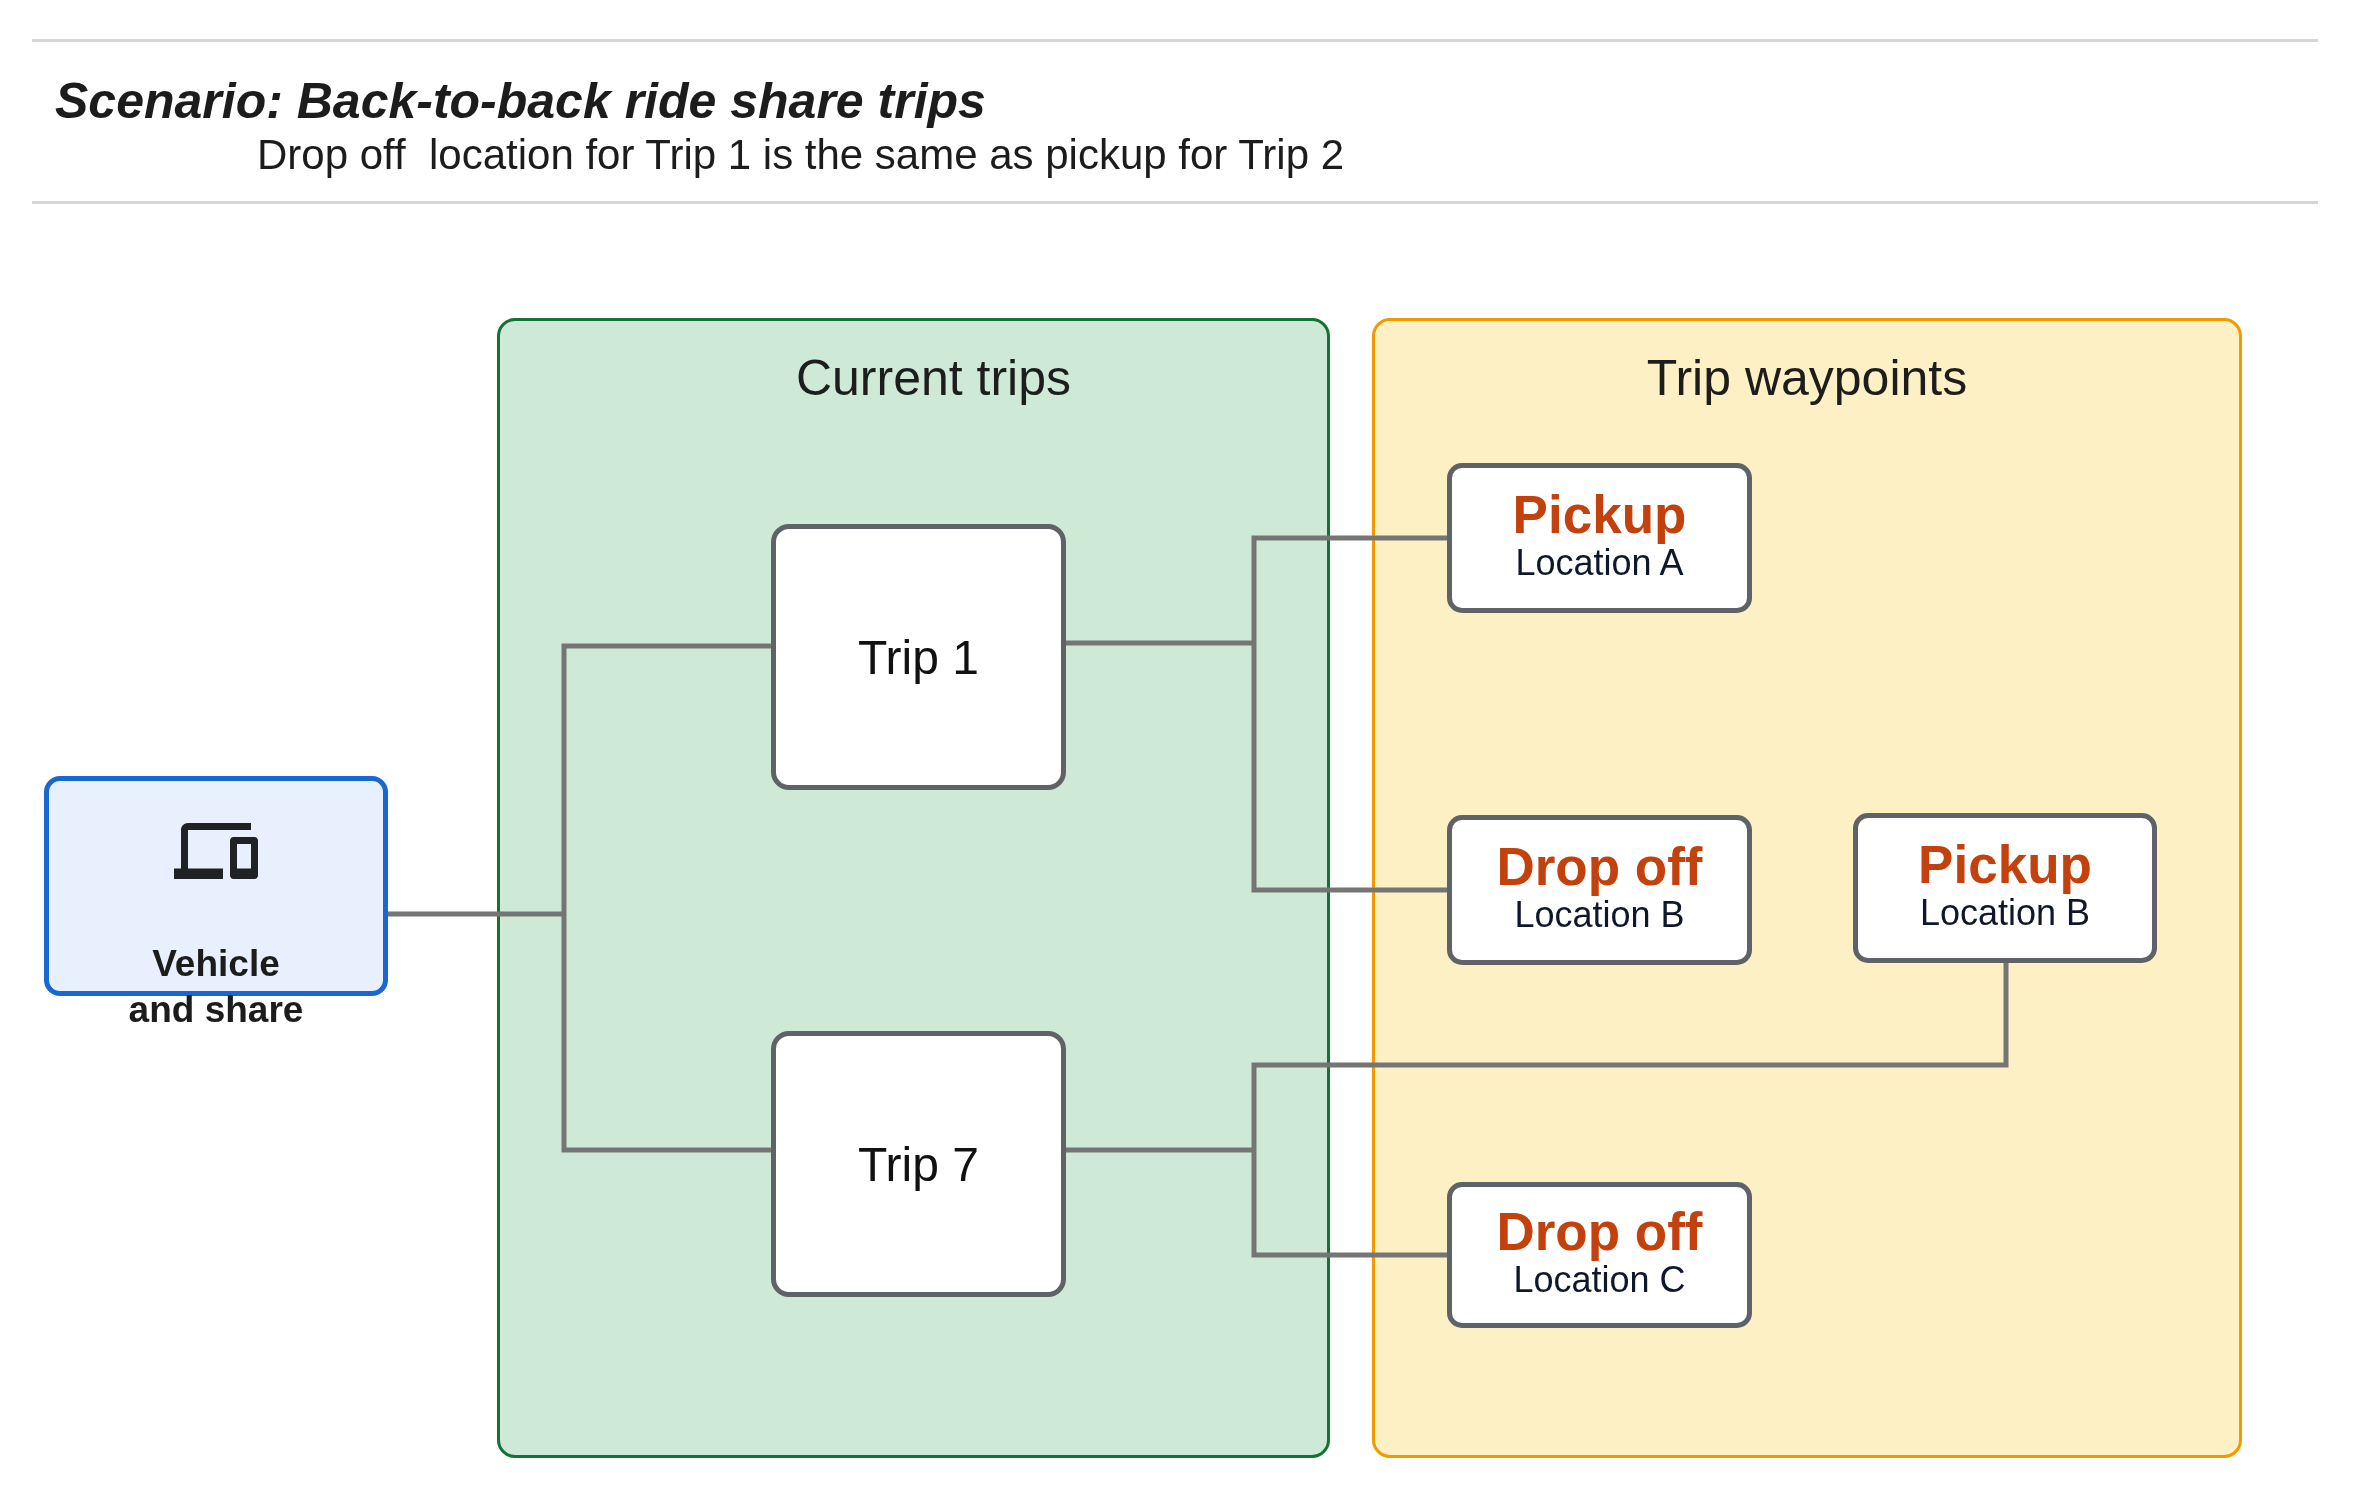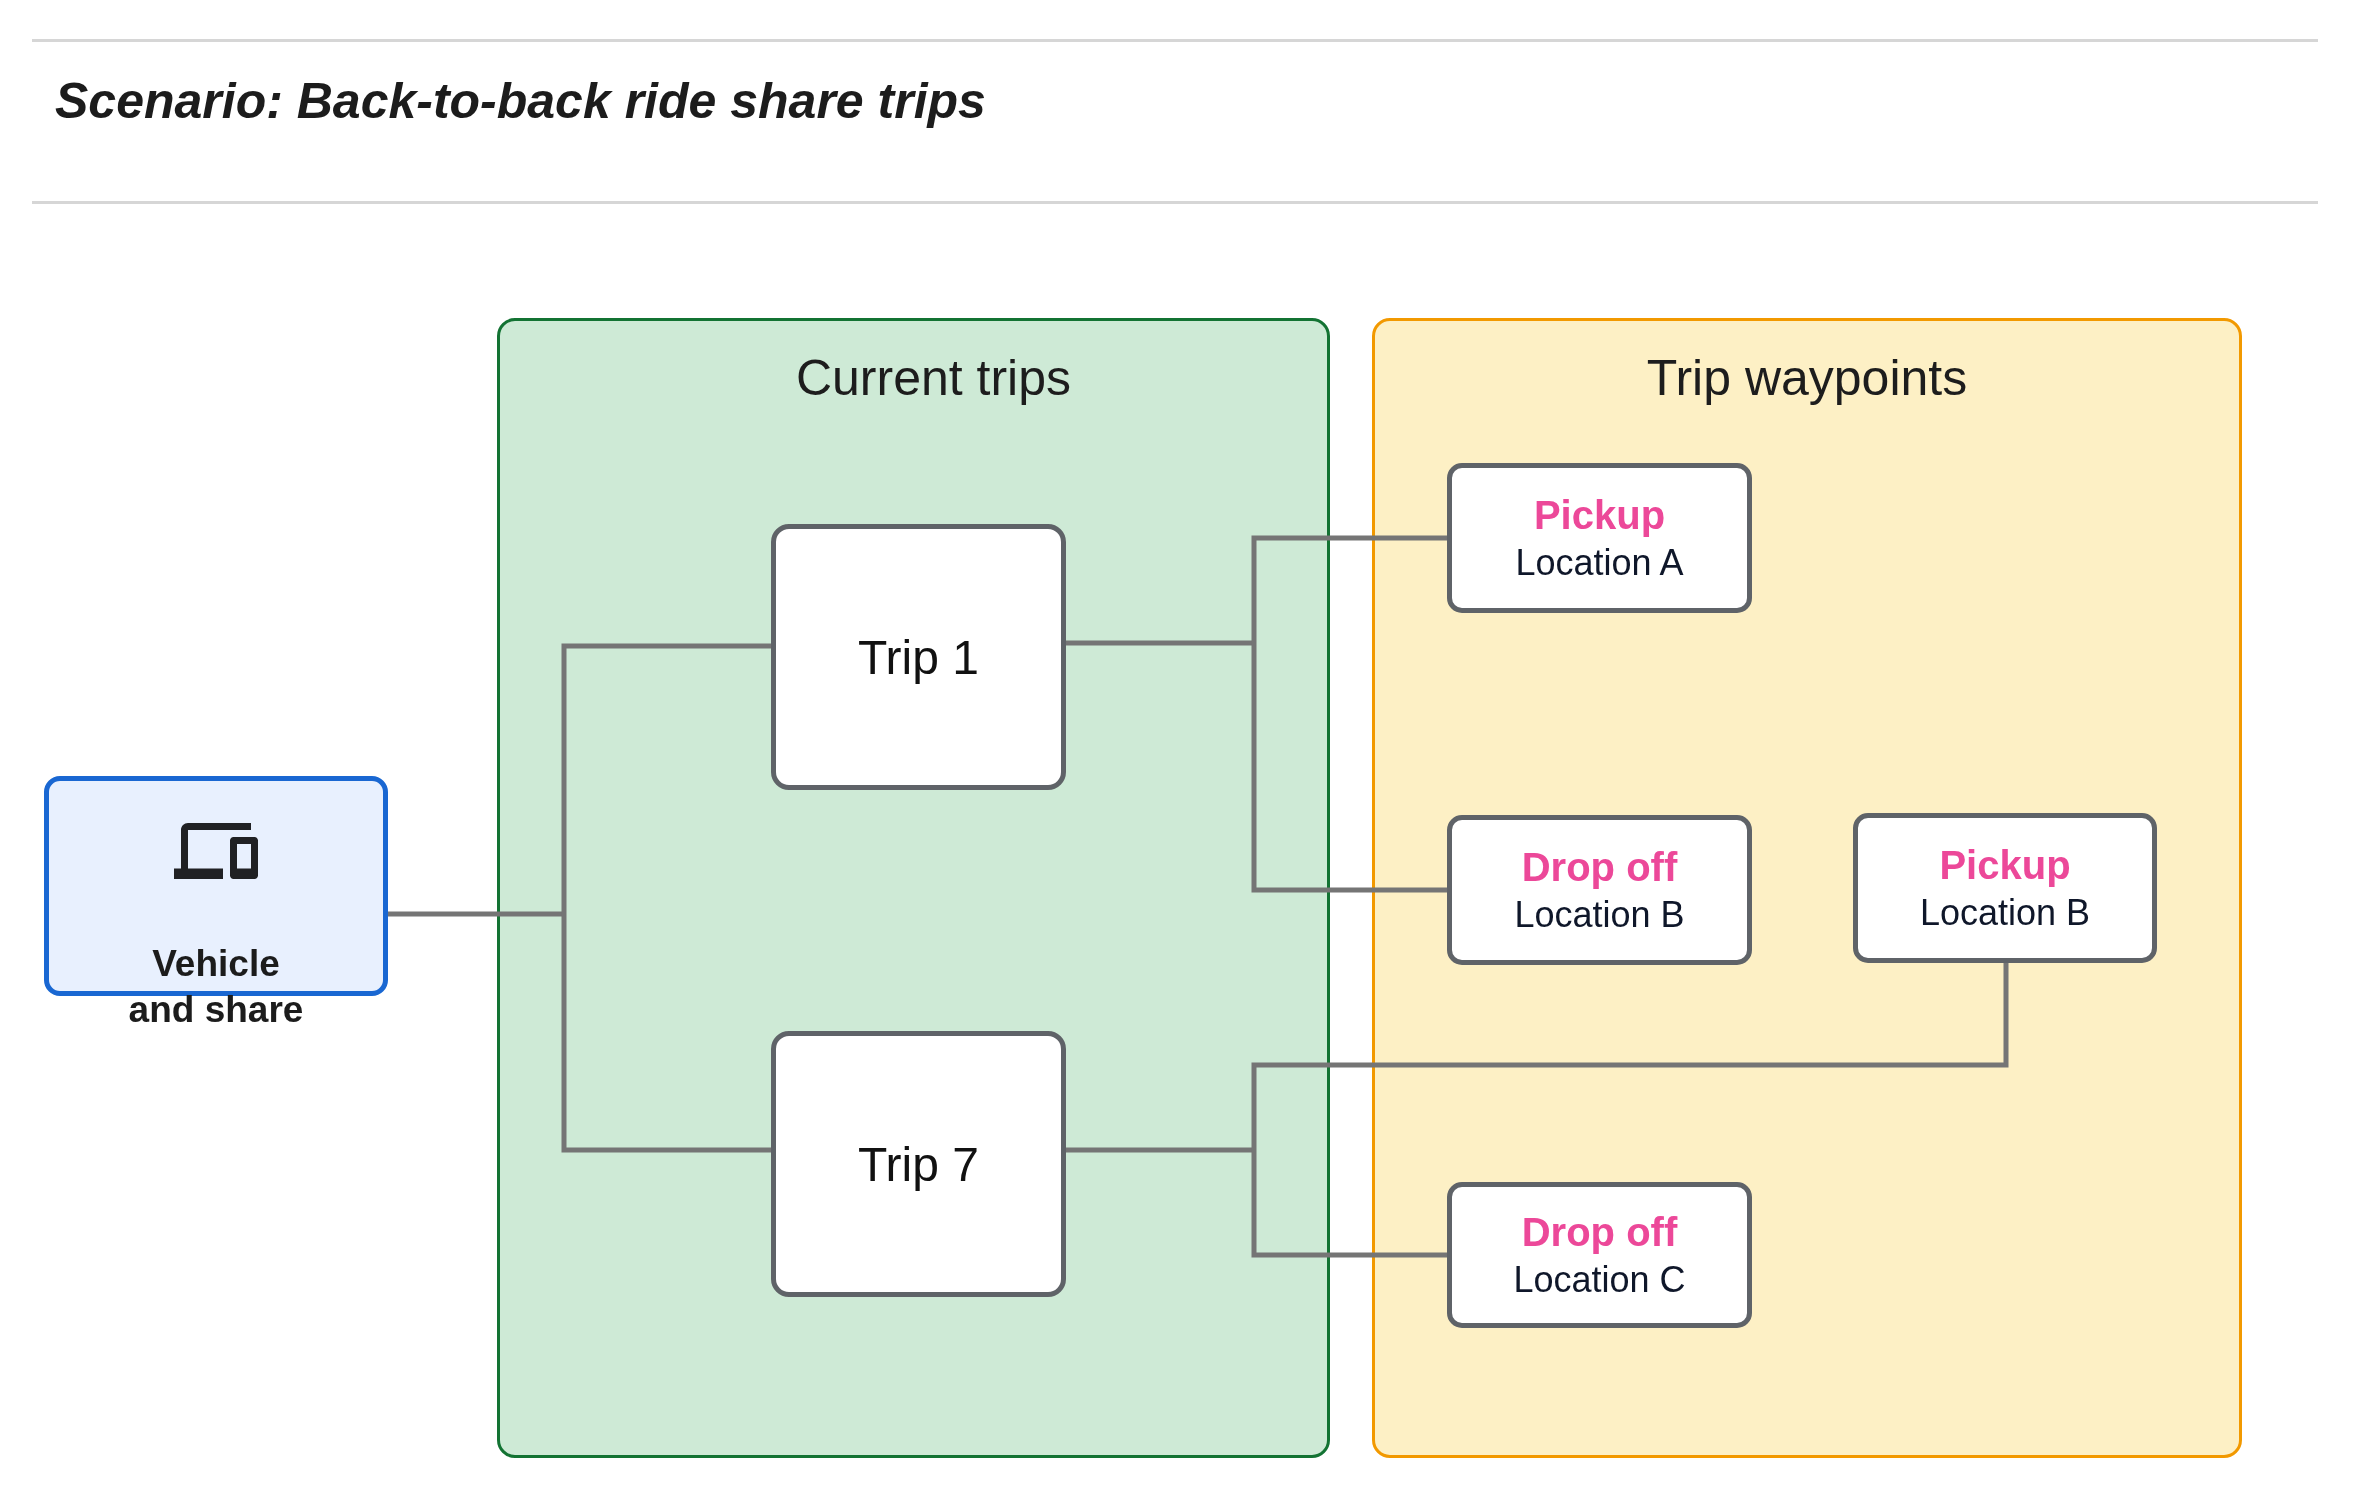--- a/index.html
+++ b/index.html
@@ -101,24 +101,24 @@
     width: 305px;
     height: 150px;
     border-radius: 15px;
     gap: 2px;
   }
   #waypoint-pickup-a  { left: 1447px; top: 463px; }
   #waypoint-dropoff-b { left: 1447px; top: 815px; }
   #waypoint-pickup-b  { left: 1853px; top: 813px; width: 304px; }
   #waypoint-dropoff-c { left: 1447px; top: 1182px; height: 146px; }
   .waypoint-type {
-    font-size: 40px;
+    font-size: 53px;
     font-weight: bold;
     line-height: 48px;
-    color: #ec4899;
+    color: #c2410c;
   }
   .waypoint-location {
     font-size: 36px;
     line-height: 44px;
     color: #0f172a;
   }
 
   #vehicle-node {
     position: absolute;
     left: 44px;
@@ -151,20 +151,21 @@
   }
 </style>
 </head>
 <body>
 
 <div id="canvas">
 
   <div id="rule-top" class="rule"></div>
 
   <div id="page-title">Scenario: Back-to-back ride share trips</div>
+  <div id="page-subtitle">Drop off  location for Trip 1 is the same as pickup for Trip 2</div>
 
   <div id="rule-bottom" class="rule"></div>
 
   <div id="panel-current-trips" class="panel"></div>
   <div id="panel-trip-waypoints" class="panel"></div>
 
   <svg id="lines-layer" width="2357" height="1497" viewBox="0 0 2357 1497">
     <g stroke="#757575" stroke-width="5" fill="none" stroke-linecap="butt" stroke-linejoin="miter">
       <path d="M388 914 H564"></path>
       <path d="M771 646 H564 V1150 H771"></path>

